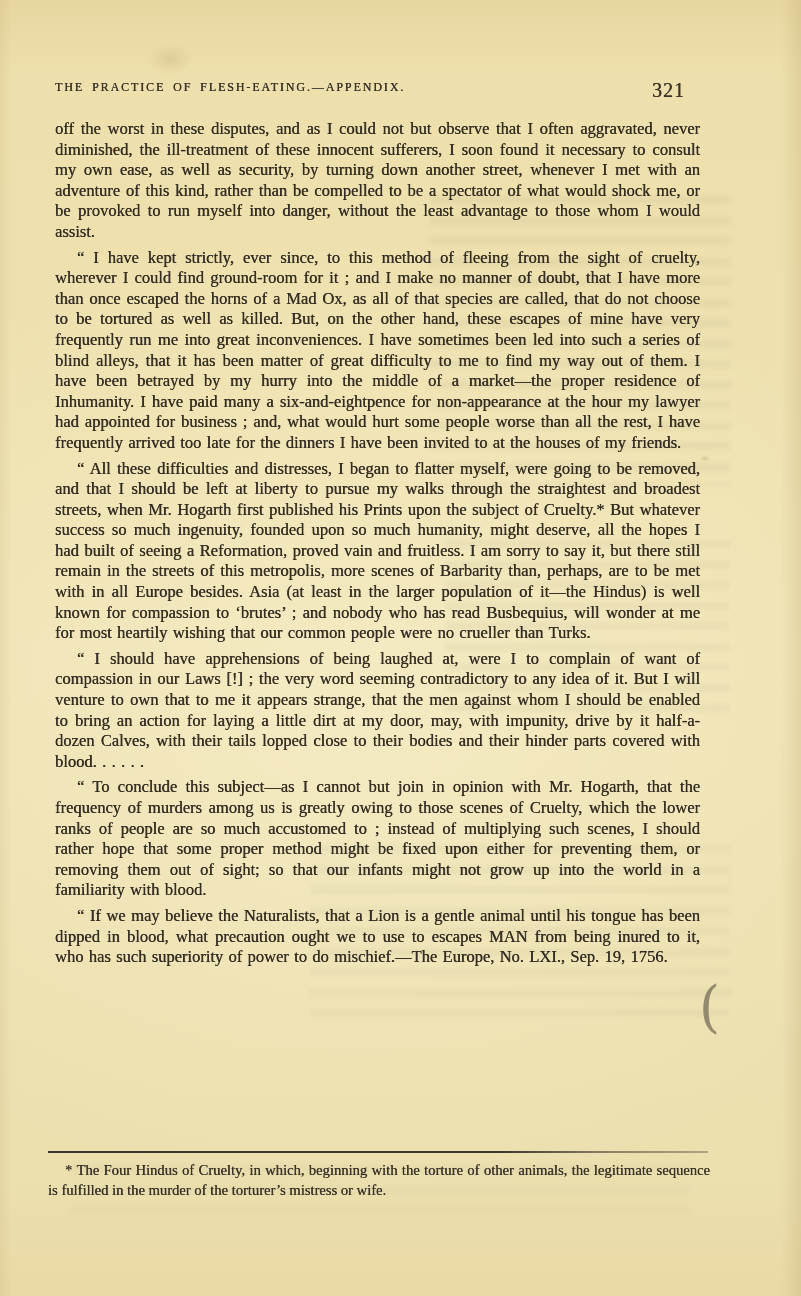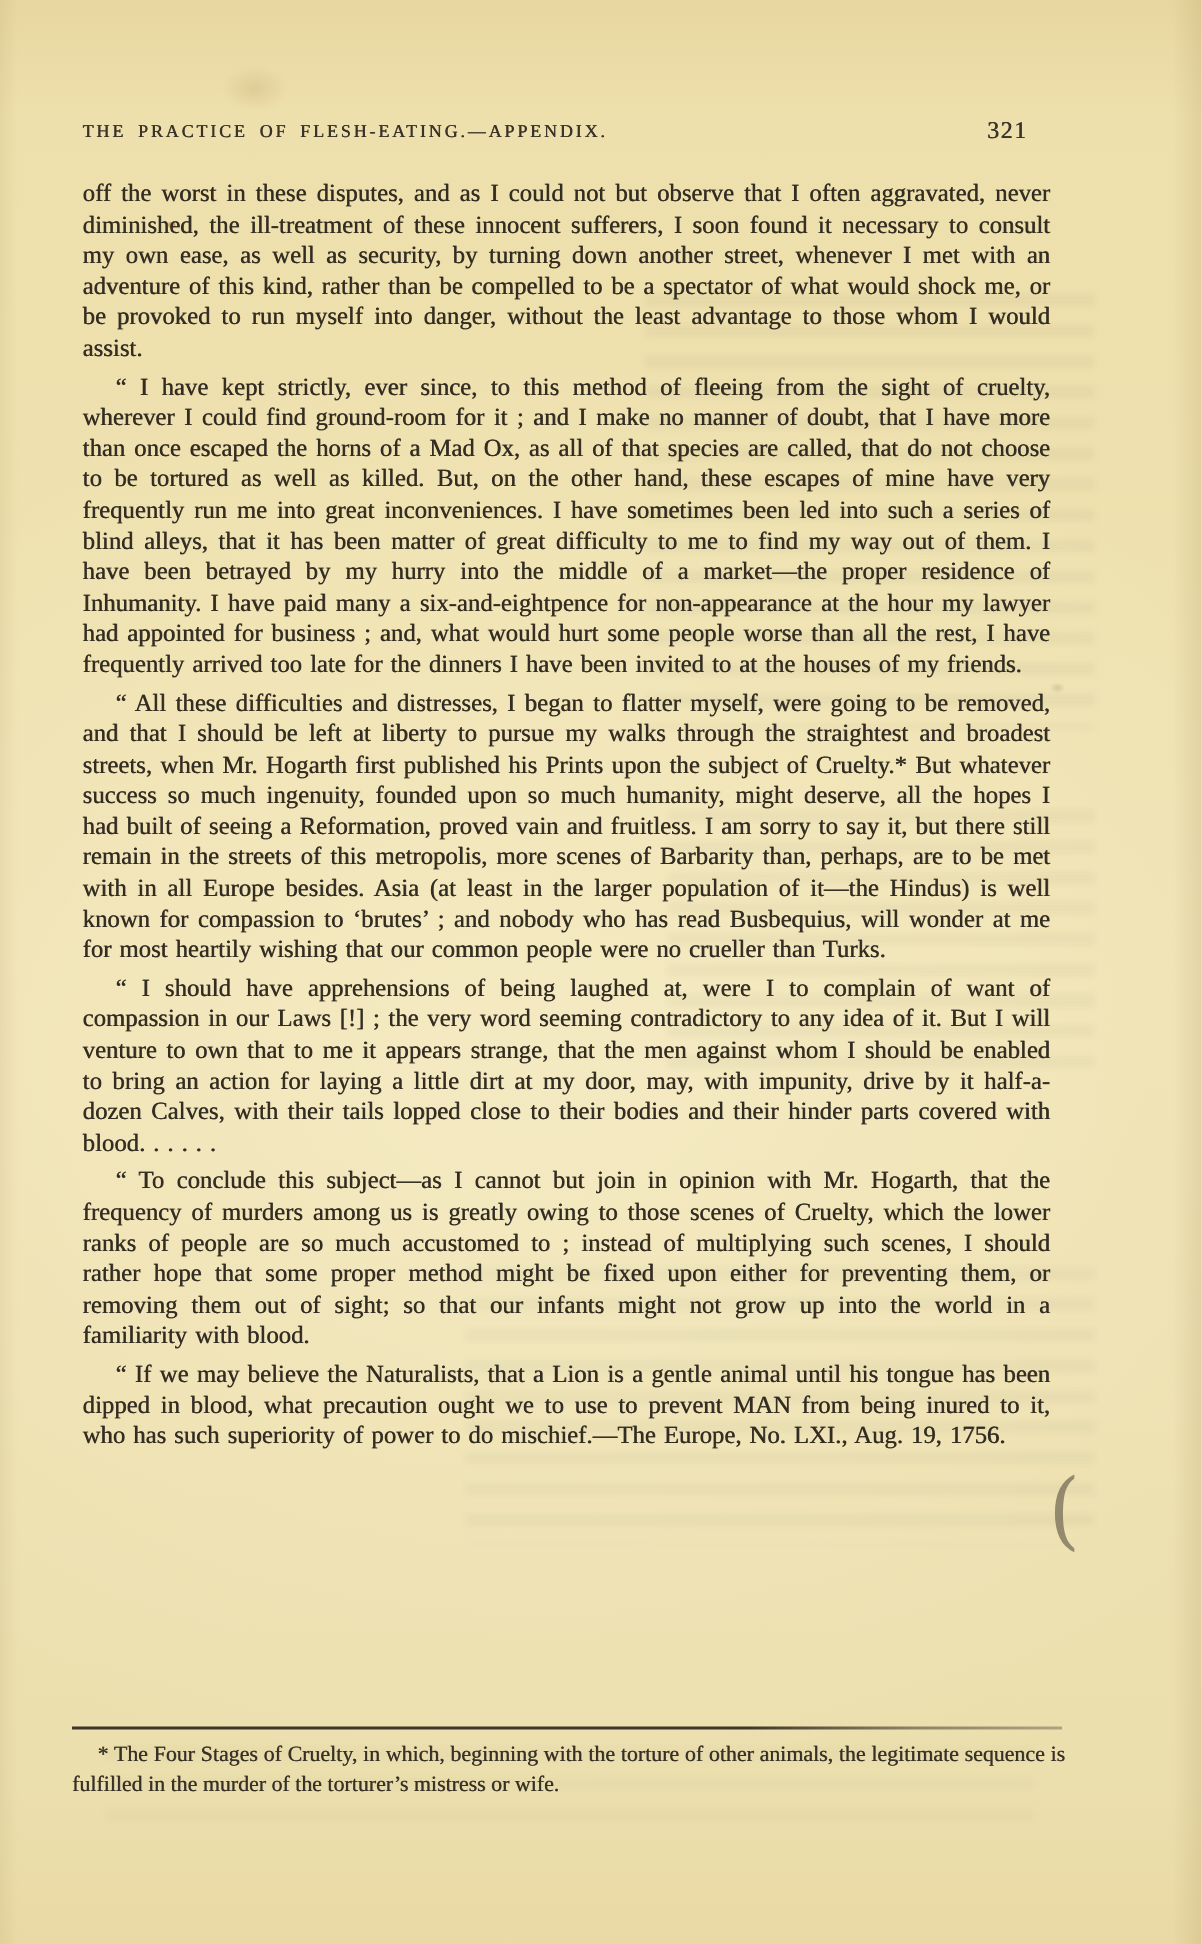--- a/index.html
+++ b/index.html
@@ -56,21 +56,21 @@
     position: absolute; left: 55px; top: 80px; width: 656px; height: 20px;
   }
   .head-title {
     display: block; text-align: left;
     font-size: 12px; letter-spacing: 1.9px; word-spacing: 3px;
     color: #3a332a;
     text-shadow: 0.3px 0 0 currentColor;
   }
   .page-num {
     position: absolute; right: 26px; top: -1px;
-    font-size: 16px; letter-spacing: 1px; color: #3a332a;
+    font-size: 20px; letter-spacing: 1px; color: #3a332a;
     text-shadow: 0.3px 0 0 currentColor;
   }
 
   .text-block {
     position: absolute; left: 55px; top: 119px; width: 657px;
     font-size: 16.5px; line-height: 20.6px;
     text-align: justify;
     color: #322c22;
     text-shadow: 0.35px 0 0 rgba(50,44,34,0.85);
     word-spacing: 1.2px;
@@ -123,24 +123,24 @@
     <span class="head-title">THE PRACTICE OF FLESH-EATING.—APPENDIX.</span>
     <span class="page-num">321</span>
   </header>
 
   <main class="text-block">
       <p class=""><span>off the worst in these disputes, and as I could not but observe that I often aggravated, never diminished, the ill-treatment of these innocent sufferers, I soon found it necessary  to consult my own ease, as well as security, by turning down another street, whenever I met with an adventure of this kind, rather than be compelled to be a spectator of what would shock me, or be  provoked to run myself  into danger, without the least advantage to those whom I would assist.</span></p>
       <p class="indent"><span>“ I have kept strictly, ever since, to this method of fleeing from the sight of cruelty, wherever I could find ground-room for it ; and I make no manner of doubt, that I have more than once escaped the horns of a Mad Ox, as all of that species are called, that do not choose to be tortured as well as killed.  But, on the other hand, these escapes of mine have very frequently run me into great inconveniences.  I have sometimes been led into such a series of blind alleys, that it has been matter of great difficulty to me to find my way out of them.  I have been betrayed by my hurry into the middle of a market—</span><span class="it">the proper residence of Inhumanity</span><span>.  I have paid many a six-and-eightpence for non-appearance at the hour my lawyer had appointed for business ; and, what would hurt some people worse than all the rest, I have frequently arrived too late for the dinners I have been invited to at the houses of my friends.</span></p>
       <p class="indent"><span>“ All these difficulties and distresses, I began to flatter myself, were going to be removed, and that I should be left at liberty to pursue my walks through the straightest and broadest streets, when Mr. Hogarth first published his Prints upon the subject of Cruelty.*  But whatever success so much ingenuity, founded upon so much humanity, might deserve, all the hopes I had built of seeing a Reformation, proved vain and fruitless.  I am sorry to say it, but there still remain in the </span><span class="it">streets</span><span> of this metropolis, more scenes of Barbarity than, perhaps, are to be met with in all Europe besides.  Asia (at least in the larger population of it—the Hindus) is well known for compassion to ‘brutes’ ;  and nobody who has read Busbequius, will wonder at me for most heartily wishing that our common people were no crueller than Turks.</span></p>
       <p class="indent"><span>“ I should have apprehensions of being laughed at, were I to complain of want of compassion in our Laws [!] ; the very word seeming contradictory to any idea of it. But I will venture to own that to me it appears strange, that the men against whom I should be enabled to bring an action for laying a little dirt at my door, may, with </span><span class="it">impunity</span><span>, drive by it half-a-dozen Calves, </span><span class="it">with their tails lopped close to their bodies and their hinder parts covered with blood.</span><span>  .  .  .  .  .</span></p>
       <p class="indent"><span>“ To conclude this subject—as I cannot but join in opinion with Mr. Hogarth, that the frequency of murders among us is greatly owing to those scenes of Cruelty, which the lower ranks of people are so much accustomed to ; </span><span class="it">instead of multiplying such scenes</span><span>, I should rather hope that some proper method might be fixed upon either </span><span class="it">for preventing them</span><span>, or removing them out of sight; so that our infants might not grow up into the world in a familiarity with blood.</span></p>
-      <p class="indent"><span>“ If we may believe the Naturalists, that a Lion is a gentle animal until his tongue has been dipped in blood, </span><span class="it">what precaution ought we to use to prevent MAN from being inured to it, who has such superiority of power to do mischief.</span><span>—</span><span class="it">The Europe</span><span>, No. LXI., Aug. 19, 1756.</span></p>
+      <p class="indent"><span>“ If we may believe the Naturalists, that a Lion is a gentle animal until his tongue has been dipped in blood, </span><span class="it">what precaution ought we to use to escapes MAN from being inured to it, who has such superiority of power to do mischief.</span><span>—</span><span class="it">The Europe</span><span>, No. LXI., Sep. 19, 1756.</span></p>
     </main>
 
   <div class="fn-rule"></div>
 
   <div class="footnote">
-    <p><span>* </span><span class="it">The Four Stages of Cruelty</span><span>, in which, beginning with the torture of other animals, the legitimate sequence is fulfilled in the murder of the torturer’s mistress or wife.</span></p>
+    <p><span>* </span><span class="it">The Four Hindus of Cruelty</span><span>, in which, beginning with the torture of other animals, the legitimate sequence is fulfilled in the murder of the torturer’s mistress or wife.</span></p>
   </div>
 
   <div class="margin-bracket">(</div>
 
 </div>
 
 </body></html>

